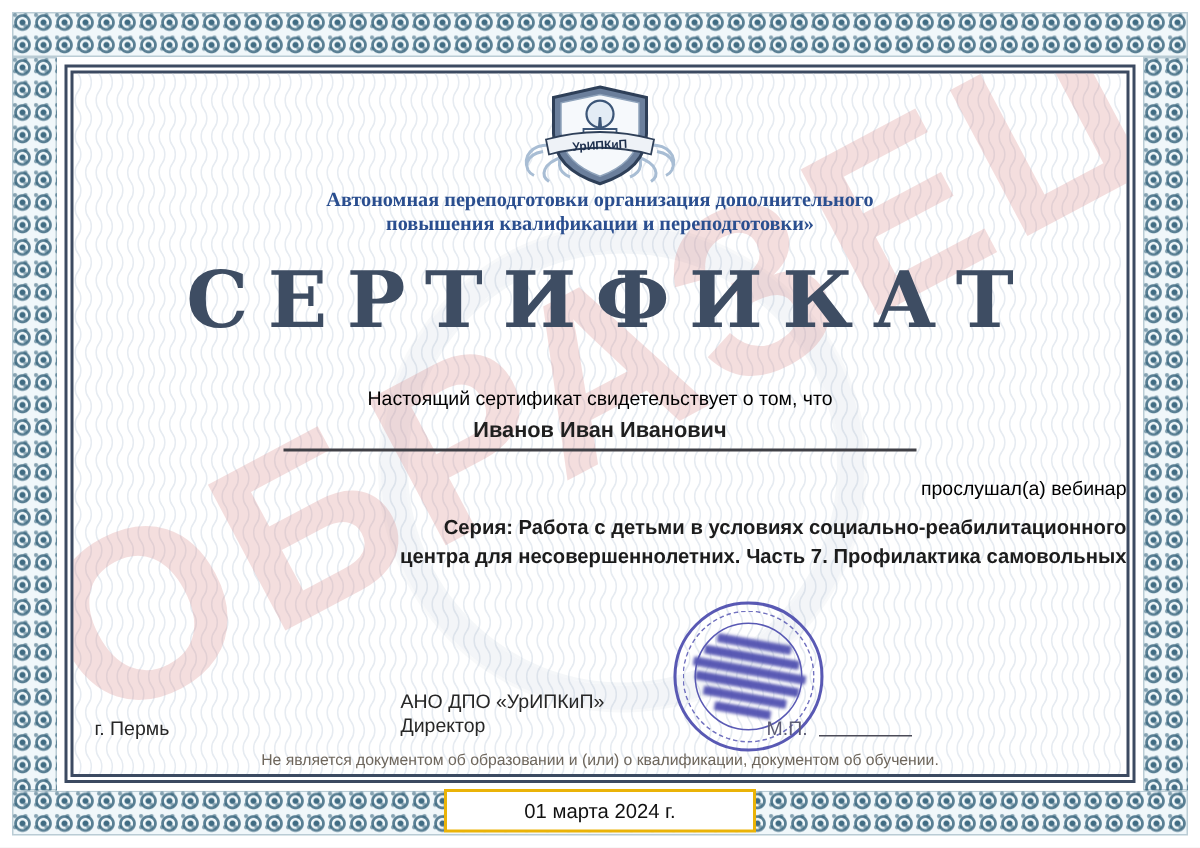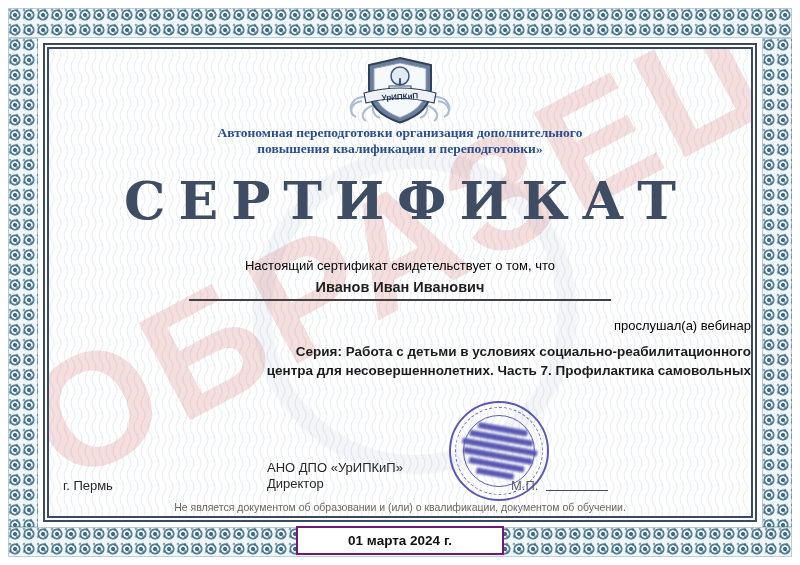--- a/index.html
+++ b/index.html
@@ -67,22 +67,22 @@
   .stamp .bars{position:absolute;inset:0;display:flex;flex-direction:column;align-items:center;justify-content:center;gap:3px;transform:rotate(10deg);}
   .stamp .bar{height:6px;background:#4c4cae;filter:blur(1.2px);border-radius:1px;}
   .mp{left:462px;top:429px;font-size:13px;color:#5c5c74;z-index:5;}
   .sig-line{left:497px;top:441px;width:62px;border-top:1.5px solid #4b4b57;z-index:5;}
   .director{left:218px;top:411px;font-size:13px;line-height:15.5px;color:#272727;z-index:3;}
   .city{left:14px;top:429px;font-size:13px;color:#272727;z-index:3;}
   .footer-note{left:0;top:452px;width:100%;text-align:center;font-size:10.5px;color:#6e665c;z-index:3;}
   
   .date-box{
     position:absolute;left:296px;top:526px;width:204px;height:25px;z-index:3;
-    background:#fff;border:2px solid #701a75;display:flex;align-items:center;justify-content:center;
-    font-weight:bold;font-size:13.5px;color:#111;
+    background:#fff;border:2px solid #eab308;display:flex;align-items:center;justify-content:center;
+    font-weight:normal;font-size:13.5px;color:#111;
   }
 </style>
 </head>
 <body>
 
 <div class="page">
 
   <div class="orn orn-top"></div>
   <div class="orn orn-bottom"></div>
   <div class="orn orn-left"></div>

